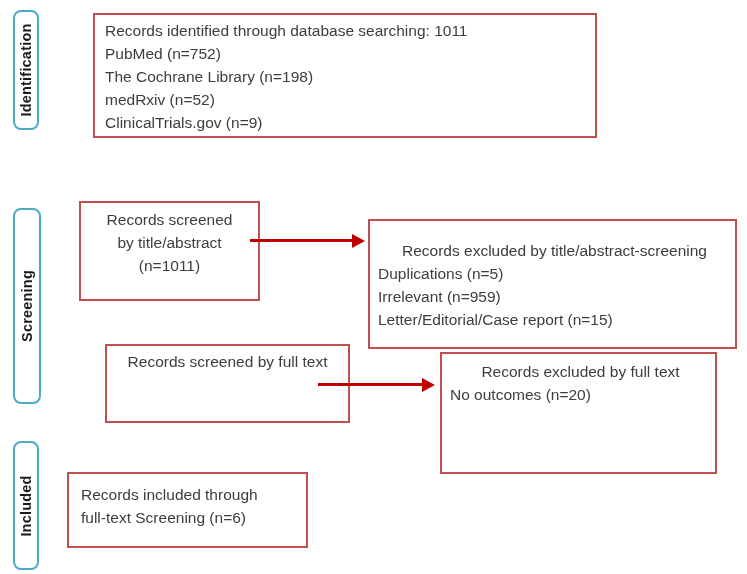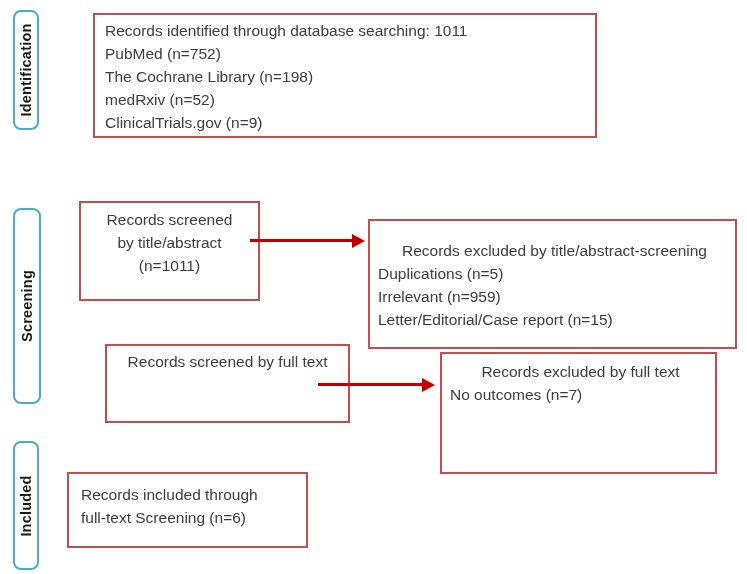--- a/index.html
+++ b/index.html
@@ -99,21 +99,21 @@
   </div>
 
   <div class="flowbox" style="left:65px;top:344px;width:245px;height:79px;padding:4px 2px 0 2px;margin-left:40px;">
     <div class="ln center">Records screened by full text</div>
   </div>
 
   <div class="arrow" style="left:318px;top:383px;width:105px;"></div>
 
   <div class="flowbox" style="left:440px;top:352px;width:277px;height:122px;padding:6px 4px 0 8px;">
     <div class="ln center">Records excluded by full text</div>
-    <div class="ln left">No outcomes (n=7)</div>
+    <div class="ln left">No outcomes (n=20)</div>
   </div>
 
   <div class="flowbox" style="left:67px;top:472px;width:241px;height:76px;padding:9px 2px 16px 12px;">
     <div class="ln left">Records included through</div>
     <div class="ln left">full-text Screening (n=6)</div>
   </div>
 
 </div>
 
 </body></html>

